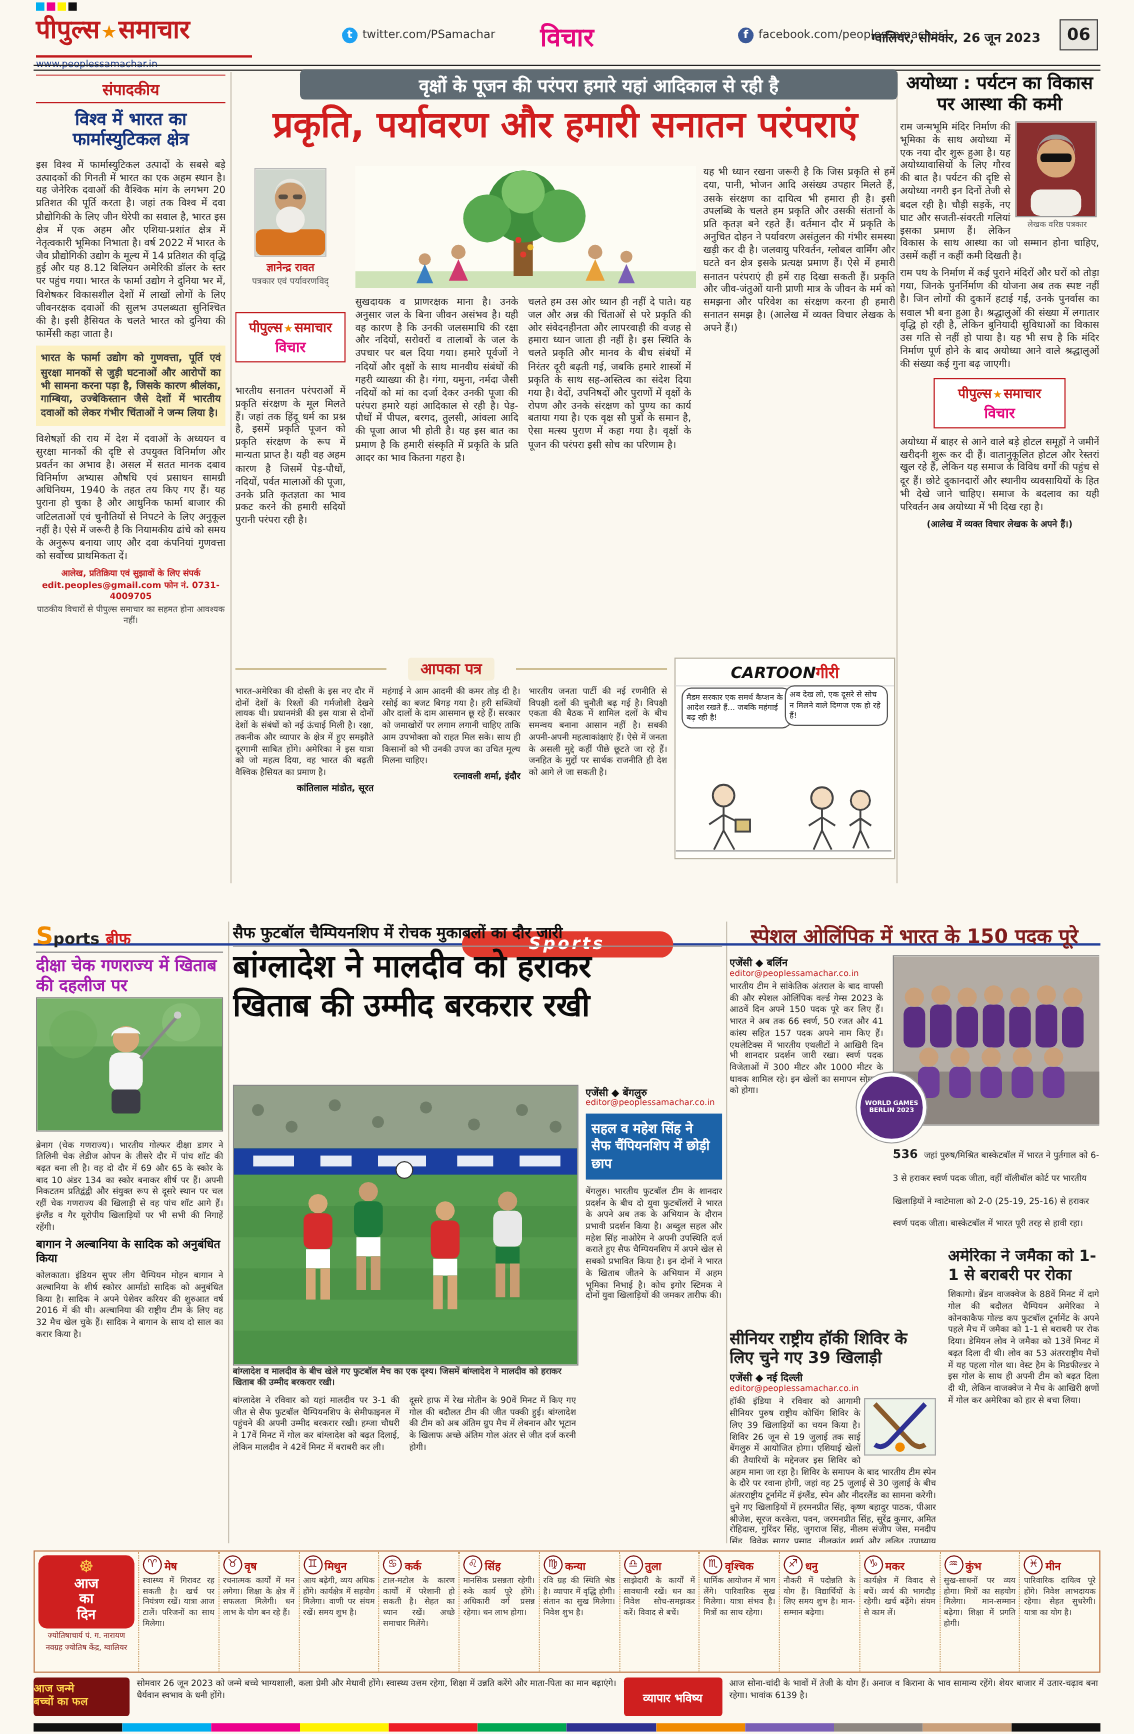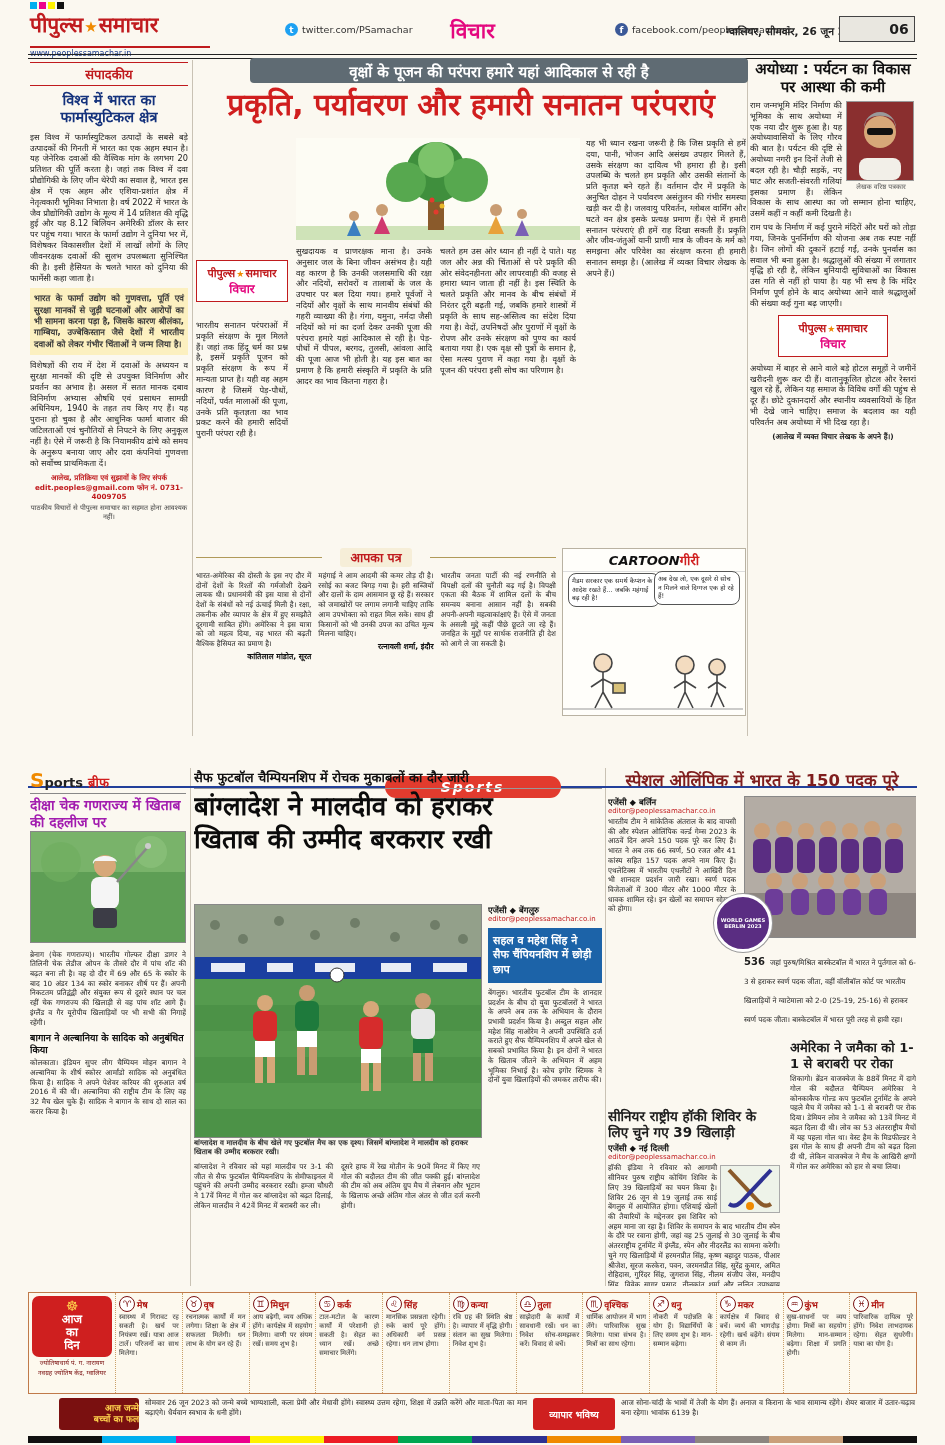--- a/index.html
+++ b/index.html
@@ -16,21 +16,21 @@
   .logo-line{font-size:21px;font-weight:bold;color:#c01b1e;letter-spacing:0;}
   .logo-star{color:#f08a00;font-size:15px;padding:0 1px;}
   .logo-site{font-size:8px;color:#1a3a8c;border-top:2px solid #c01b1e;margin-top:8px;padding-top:1px;}
   .soc{position:absolute;top:15px;display:flex;align-items:center;gap:4px;font-size:9.5px;color:#333;}
   .soc .ic{width:13px;height:13px;border-radius:50%;color:#fff;font-size:9px;font-weight:bold;
            display:flex;align-items:center;justify-content:center;}
   .ic.tw{background:#1da1f2;} .ic.fb{background:#3b5998;}
   .vichar{position:absolute;left:50%;transform:translateX(-50%);top:8px;font-size:21px;font-weight:bold;color:#e4087f;}
   .dateline{position:absolute;right:48px;top:16px;font-size:10.5px;font-weight:bold;color:#222;}
   .pageno{position:absolute;right:0;top:8px;width:30px;height:24px;border:1px solid #444;background:#e9e7e0;
-          font-size:14px;font-weight:bold;display:flex;align-items:center;justify-content:center;padding-left:44px;}
+          font-size:14px;font-weight:bold;display:flex;align-items:center;justify-content:center;}
   .rule-a{top:54px;left:28px;width:889px;height:3px;border-top:1.5px solid #222;border-bottom:1px solid #222;}
   .vline{border-left:1px solid #c9c2b4;}
   
   .editorial{left:30px;top:62px;width:158px;height:674px;overflow:hidden;}
   .ed-label{color:#c01b1e;font-weight:bold;font-size:13px;text-align:center;
             border-top:1px solid #c01b1e;border-bottom:1px solid #c01b1e;padding:2px 0;}
   .ed-head{margin:6px 0 5px;font-size:14.5px;line-height:1.2;font-weight:bold;color:#14327c;text-align:center;}
   .ed-high{background:#fcf0c0;padding:5px 4px;margin:5px 0;font-size:8.4px;font-weight:bold;line-height:1.35;color:#3a3a3a;}
   .ed-contact{margin-top:5px;font-size:7.2px;line-height:1.3;font-weight:bold;color:#c01b1e;text-align:center;}
   .ed-disc{font-size:7px;color:#444;text-align:center;margin-top:2px;}
@@ -116,22 +116,22 @@
   .astro-box div{font-size:11.5px;font-weight:bold;line-height:1.15;}
   .astro-name{font-size:6.4px;text-align:center;color:#7a1010;font-weight:normal;margin-top:2px;line-height:1.3;}
   .sg{flex:1;border-left:1px dotted #c9a06a;padding:3px 3px;overflow:hidden;}
   .sg-head{display:flex;align-items:center;gap:2px;margin-bottom:1px;}
   .sg-ic{width:14px;height:14px;flex:none;border:1px solid #7a1010;border-radius:50%;color:#7a1010;font-size:9px;
          display:flex;align-items:center;justify-content:center;background:#fff;}
   .sg-nm{font-size:9px;font-weight:bold;color:#b01510;}
   .sg-tx{font-size:6.7px;line-height:1.33;color:#333;}
   
   .botrow{left:28px;top:1398px;width:887px;height:32px;display:flex;gap:6px;align-items:stretch;}
-  .birth-box{width:80px;flex:none;background:#7a1010;color:#ffd34d;font-size:9px;font-weight:bold;text-align:right;
-             display:flex;flex-direction:column;justify-content:center;border-radius:3px;line-height:1.25;margin-left:31px;}
+  .birth-box{width:80px;flex:none;background:#7a1010;color:#ffd34d;font-size:9px;font-weight:bold;text-align:left;
+             display:flex;flex-direction:column;justify-content:center;border-radius:3px;line-height:1.25;}
   .birth-tx{flex:1.3;}
   .trade-box{width:82px;flex:none;background:#cf1f1f;color:#fff;font-size:9.5px;font-weight:bold;text-align:center;
              display:flex;align-items:center;justify-content:center;border-radius:3px;}
   .trade-tx{flex:1;}
   .colorbar{left:28px;top:1436px;width:889px;height:7px;display:flex;}
   .colorbar span{flex:1;}
 </style>
 </head>
 <body>
 
@@ -177,20 +177,33 @@
     <div class="ed-high jt">भारत के फार्मा उद्योग को गुणवत्ता, पूर्ति एवं सुरक्षा मानकों से जुड़ी घटनाओं और आरोपों का भी सामना करना पड़ा है, जिसके कारण श्रीलंका, गाम्बिया, उज्बेकिस्तान जैसे देशों में भारतीय दवाओं को लेकर गंभीर चिंताओं ने जन्म लिया है।</div>
     <p class="f8 jt" style="margin:0">विशेषज्ञों की राय में देश में दवाओं के अध्ययन व सुरक्षा मानकों की दृष्टि से उपयुक्त विनिर्माण और प्रवर्तन का अभाव है। असल में सतत मानक दबाव विनिर्माण अभ्यास औषधि एवं प्रसाधन सामग्री अधिनियम, 1940 के तहत तय किए गए हैं। यह पुराना हो चुका है और आधुनिक फार्मा बाजार की जटिलताओं एवं चुनौतियों से निपटने के लिए अनुकूल नहीं है। ऐसे में जरूरी है कि नियामकीय ढांचे को समय के अनुरूप बनाया जाए और दवा कंपनियां गुणवत्ता को सर्वोच्च प्राथमिकता दें।</p>
     <div class="ed-contact">आलेख, प्रतिक्रिया एवं सुझावों के लिए संपर्क edit.peoples@gmail.com फोन नं. 0731-4009705</div>
     <div class="ed-disc">पाठकीय विचारों से पीपुल्स समाचार का सहमत होना आवश्यक नहीं।</div>
   </section>
 
   <div class="abs strap">वृक्षों के पूजन की परंपरा हमारे यहां आदिकाल से रही है</div>
   <h1 class="abs main-head" style="margin:0">प्रकृति, पर्यावरण और हमारी सनातन परंपराएं</h1>
 
   <div class="abs article">
+    <div class="abs auth">
+      <svg width="58" height="72" viewBox="0 0 58 72">
+        <rect width="58" height="72" fill="#cfd6cd"></rect>
+        <rect y="50" width="58" height="22" rx="6" fill="#d8731f"></rect>
+        <circle cx="29" cy="24" r="13" fill="#c99c72"></circle>
+        <path d="M16 21 a13 13 0 0 1 26 0 l-2 -6 a13 9 0 0 0 -22 0 z" fill="#e8e6e0"></path>
+        <ellipse cx="29" cy="42" rx="12" ry="11" fill="#efede8"></ellipse>
+        <rect x="19" y="21" width="8" height="4" rx="2" fill="#333" opacity=".75"></rect>
+        <rect x="31" y="21" width="8" height="4" rx="2" fill="#333" opacity=".75"></rect>
+      </svg>
+      <div class="auth-name">ज्ञानेन्द्र रावत</div>
+      <div class="auth-role">पत्रकार एवं पर्यावरणविद्</div>
+    </div>
     <div class="abs brandbox" style="left:0;top:122px;width:86px">
       <div class="bb1"><span>पीपुल्स</span><span class="logo-star" style="font-size:9px">★</span><span>समाचार</span></div>
       <div class="bb2">विचार</div>
     </div>
     <div class="abs f8 jt ov" style="left:0;top:182px;width:92px;height:220px">भारतीय सनातन परंपराओं में प्रकृति संरक्षण के मूल मिलते हैं। जहां तक हिंदू धर्म का प्रश्न है, इसमें प्रकृति पूजन को प्रकृति संरक्षण के रूप में मान्यता प्राप्त है। यही वह अहम कारण है जिसमें पेड़-पौधों, नदियों, पर्वत मालाओं की पूजा, उनके प्रति कृतज्ञता का भाव प्रकट करने की हमारी सदियों पुरानी परंपरा रही है।</div>
     <svg class="abs" style="left:100px;top:0" width="284" height="102" viewBox="0 0 284 102">
       <rect width="284" height="102" fill="#fdfcf4"></rect>
       <rect y="88" width="284" height="14" fill="#cfe3b8"></rect>
       <rect x="132" y="52" width="16" height="40" fill="#8a5a2b"></rect>
       <circle cx="140" cy="34" r="30" fill="#3f8f3d"></circle>

